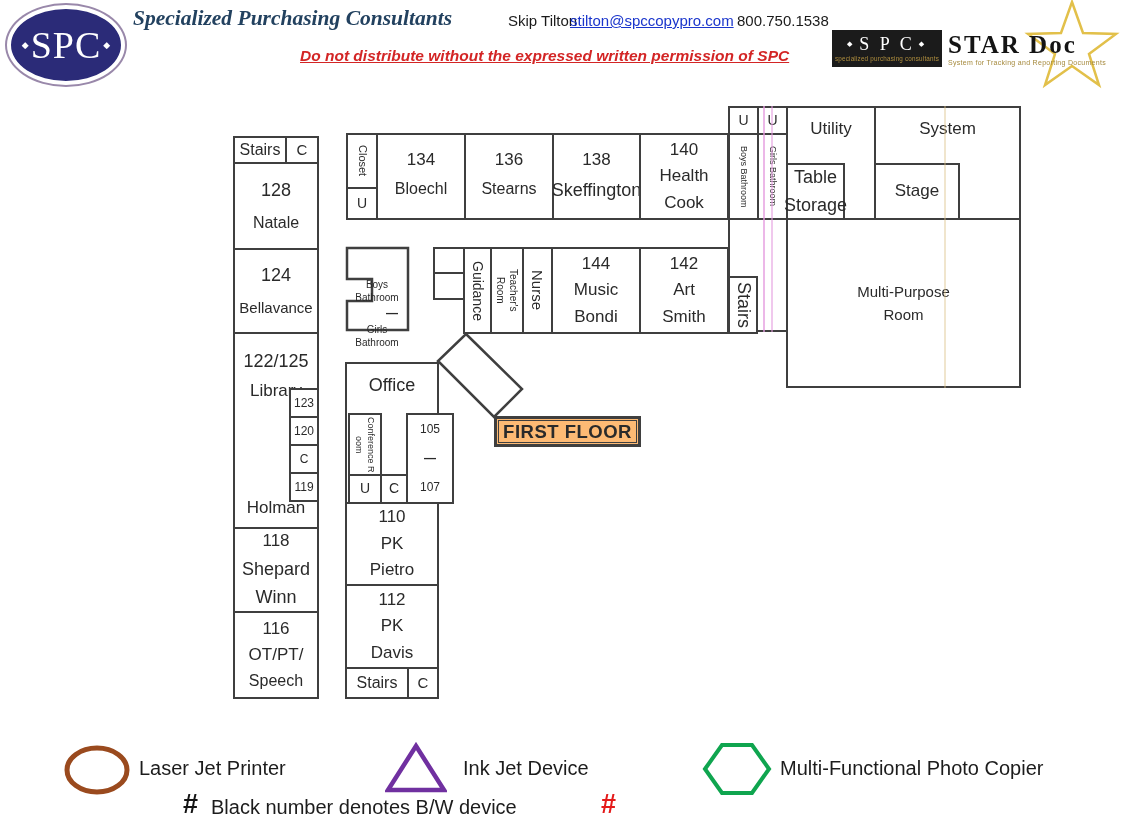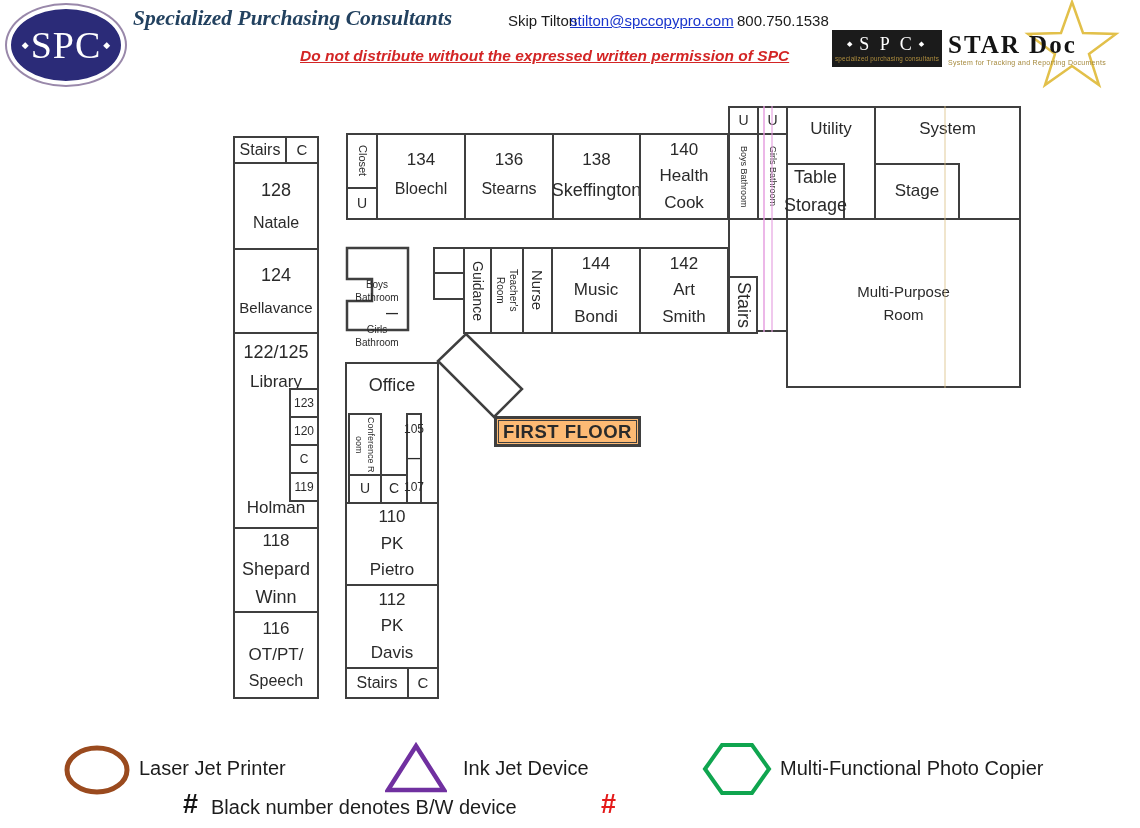--- a/index.html
+++ b/index.html
@@ -28,21 +28,21 @@
                  font-weight:600;font-size:25px;color:#141414;letter-spacing:2px;z-index:2;white-space:nowrap;}
   .stardoc-sub{position:absolute;left:948px;top:59px;font-size:7px;color:#a5893c;letter-spacing:0.3px;
                z-index:2;white-space:nowrap;}
   
   .room{position:absolute;border:2px solid #3f3f3f;background:#fff;box-sizing:border-box;
         display:flex;flex-direction:column;align-items:center;justify-content:center;
         text-align:center;line-height:1.55;gap:2px;z-index:3;}
   .room span{display:block;}
   .room.v{flex-direction:row;}
   .vtext{writing-mode:vertical-rl;}
-  .top-label{justify-content:flex-start;padding-top:5px;}
+  .top-label{justify-content:flex-start;padding-top:14px;}
   .fs18{font-size:18px}.fs17{font-size:17px}.fs16{font-size:16px}.fs15{font-size:15px}
   .fs14{font-size:14px}.fs13{font-size:18px}.fs12{font-size:12px}.fs11{font-size:11px}
   .fs10{font-size:10px}.fs9{font-size:9px}
   .wall{position:absolute;background:#3f3f3f;z-index:4;}
   .plan-svg{position:absolute;left:0;top:0;width:1140px;height:828px;z-index:4;pointer-events:none;}
   .bath-overlay{position:absolute;left:346px;top:247px;width:62px;height:85px;z-index:5;
                 display:flex;flex-direction:column;align-items:center;justify-content:center;line-height:1.3;margin-top:24px;}
   .bath-overlay .dash{align-self:flex-end;padding-right:10px;margin:2px 0;font-weight:bold;}
   .ff-box{position:absolute;left:494px;top:416px;width:147px;height:31px;border:3px solid #3f3f3f;
           box-sizing:border-box;z-index:5;background:#fdba74;padding:1px;}
@@ -230,21 +230,21 @@
     </div>
   <div class="room v" style="left:348px;top:413px;width:34px;height:63px;">
     <span class="vtext fs9" style="height:56px;line-height:1.35;word-break:break-all;">Conference Room</span>
     </div>
   <div class="room fs14" style="left:348px;top:474px;width:34px;height:30px;">
     <span>U</span>
     </div>
   <div class="room fs14" style="left:380px;top:474px;width:28px;height:30px;">
     <span>C</span>
     </div>
-  <div class="room" style="left:406px;top:413px;width:16px;height:91px;justify-content:space-around;gap:0;line-height:1.1;">
+  <div class="room" style="left:406px;top:413px;width:48px;height:91px;justify-content:space-around;gap:0;line-height:1.1;">
     <span class="fs12">105</span>
     <span class="fs12" style="font-weight:bold;">—</span>
     <span class="fs12">107</span>
     </div>
 
   <div class="room" style="left:345px;top:502px;width:94px;height:84px;gap:2px;line-height:1.45;">
     <span class="fs17">110</span>
     <span class="fs17">PK</span>
     <span class="fs17">Pietro</span>
     </div>

